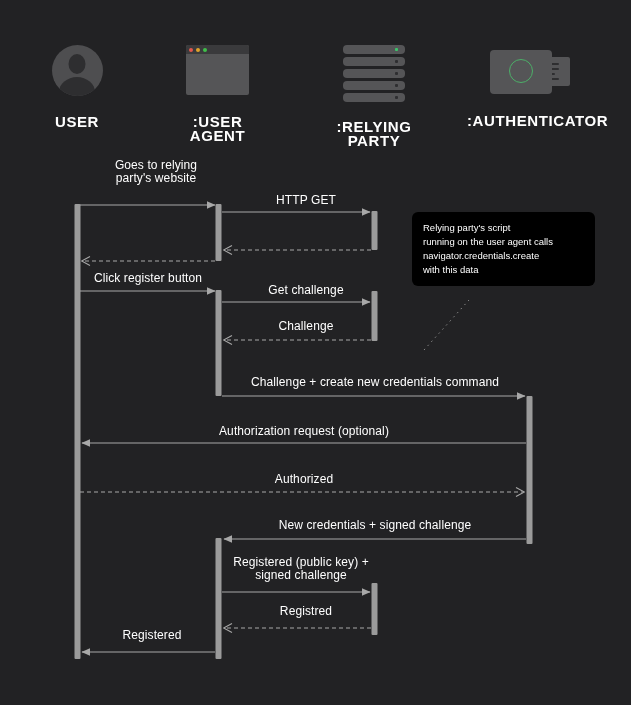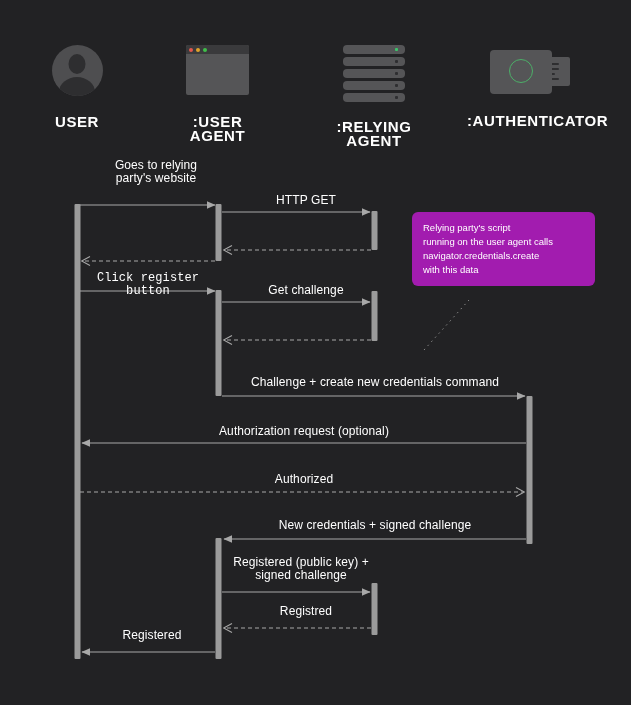--- a/index.html
+++ b/index.html
@@ -53,21 +53,21 @@
 
   
   .msg{
     position:absolute;font-size:12px;color:#ffffff;
     text-align:center;line-height:13px;white-space:pre-line;
     letter-spacing:.1px;
   }
 
   
   .note{
-    position:absolute;background:#a21caf;border-radius:6px;
+    position:absolute;background:#000000;border-radius:6px;
     padding:9px 11px;font-size:9.5px;line-height:14px;color:#ffffff;
     white-space:pre-line;box-sizing:border-box;
   }
 </style>
 </head>
 <body>
 
 <div id="canvas">
 
   <div class="actor" style="left:38px;top:45px;width:78px;">
@@ -107,21 +107,21 @@
             <span class="led"></span>
           </div>
         <div class="slot">
             <span class="led"></span>
           </div>
         <div class="slot">
             <span class="led"></span>
           </div>
       </div>
     </div>
-    <div class="actor-label" style="margin-top:18px;">:RELYING AGENT</div>
+    <div class="actor-label" style="margin-top:18px;">:RELYING PARTY</div>
   </div>
 
   <div class="actor" style="left:467px;top:50px;width:126px;">
     <div class="actor-icon" style="width:80px;height:44px;">
       <div class="auth">
         <div class="panel">
             <i></i>
             <i></i>
             <i></i>
             <i></i>
@@ -230,22 +230,23 @@
         <path d="M215,652 L82,652" marker-end="url(#ah)"></path>
       </g>
     </g>
 
     <path d="M424,350 L469,300" stroke="#8a8a8a" stroke-width="1" stroke-dasharray="1.5 4" fill="none"></path>
   </svg>
 
   <div class="msg" style="left:96px;top:159px;width:120px;">Goes to relying
 party's website</div>
   <div class="msg" style="left:236px;top:194px;width:140px;">HTTP GET</div>
-  <div class="msg" style="left:83px;top:272px;width:130px;font-family:Liberation Mono, monospace;">Click register button</div>
+  <div class="msg" style="left:83px;top:272px;width:130px;">Click register button</div>
   <div class="msg" style="left:236px;top:284px;width:140px;">Get challenge</div>
+  <div class="msg" style="left:236px;top:320px;width:140px;">Challenge</div>
   <div class="msg" style="left:228px;top:376px;width:294px;">Challenge + create new credentials command</div>
   <div class="msg" style="left:84px;top:425px;width:440px;">Authorization request (optional)</div>
   <div class="msg" style="left:84px;top:473px;width:440px;">Authorized</div>
   <div class="msg" style="left:228px;top:519px;width:294px;">New credentials + signed challenge</div>
   <div class="msg" style="left:226px;top:556px;width:150px;">Registered (public key) +
 signed challenge</div>
   <div class="msg" style="left:236px;top:605px;width:140px;">Registred</div>
   <div class="msg" style="left:90px;top:629px;width:124px;">Registered</div>
 
   <div class="note" style="left:412px;top:212px;width:183px;">Relying party's script

